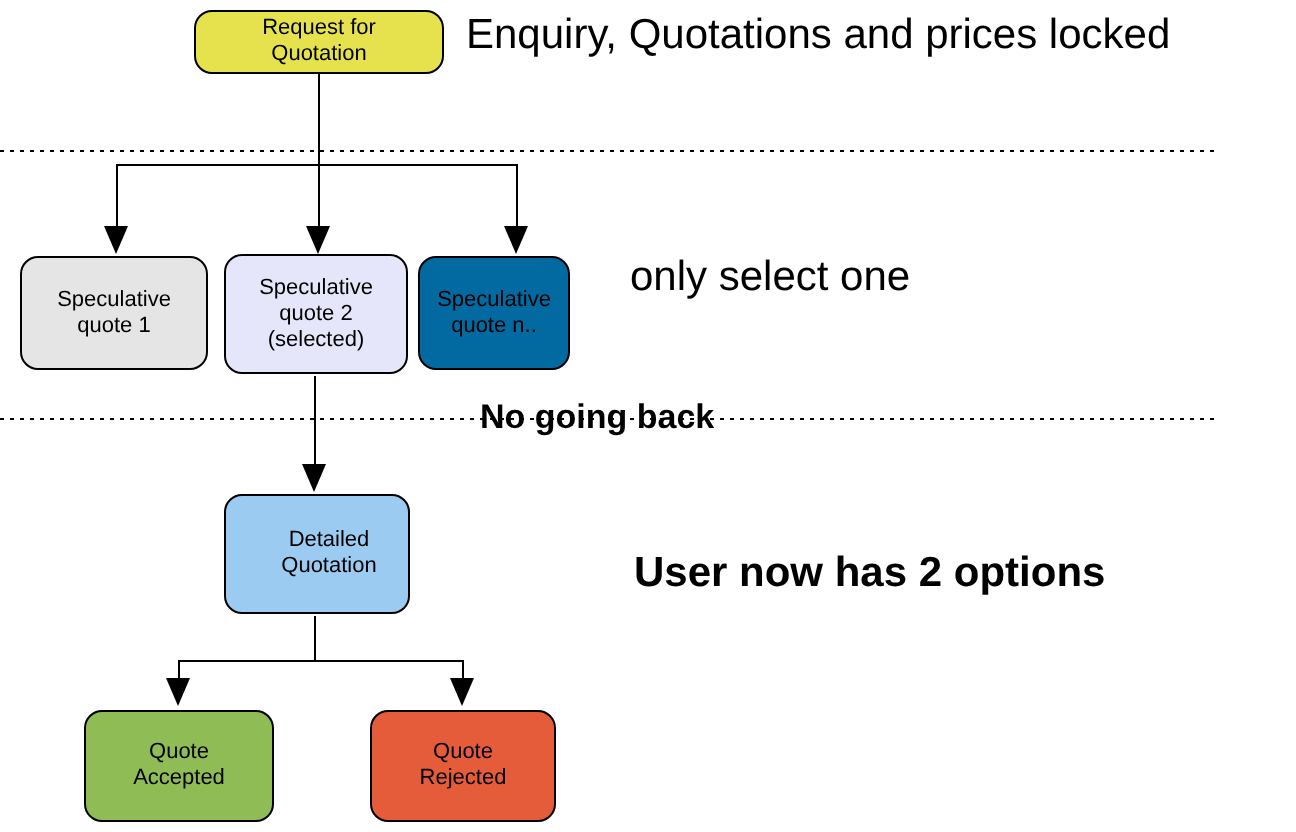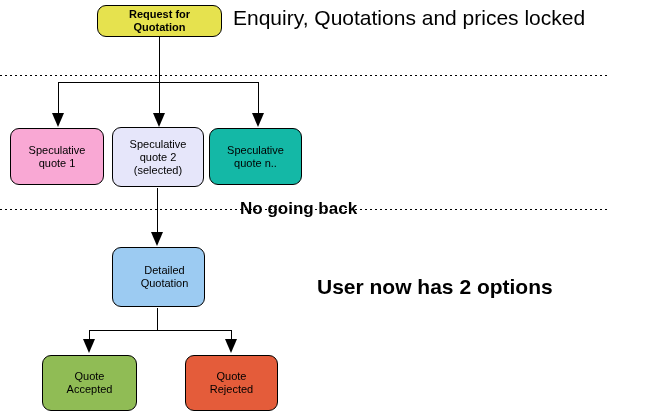--- a/index.html
+++ b/index.html
@@ -25,49 +25,50 @@
     position:absolute;width:0;height:0;
     border-left:6px solid transparent;border-right:6px solid transparent;
     border-top:14px solid #000;
   }
 </style>
 </head>
 <body>
 
 <div id="stage">
 
-  <div class="node" style="left: 97px; top: 5px; width: 125px; height: 32px; background-color: rgb(230, 226, 78); font-weight: bold;">
+  <div class="node" style="left: 97px; top: 5px; width: 125px; height: 32px; background-color: rgb(230, 226, 78);">
     <span class="lbl">Request for Quotation</span>
   </div>
 
   <div class="annotation" style="left:233px;top:5px;">Enquiry, Quotations and prices locked</div>
 
   <div class="wire" style="left:159px;top:37px;width:1px;height:46px;"></div>
 
   <div class="dotline" style="top:75px;"></div>
 
   <div class="wire" style="left:58px;top:82px;width:201px;height:1px;"></div>
   <div class="wire" style="left:58px;top:82px;width:1px;height:32px;"></div>
   <div class="wire" style="left:159px;top:82px;width:1px;height:32px;"></div>
   <div class="wire" style="left:258px;top:82px;width:1px;height:32px;"></div>
   <div class="arrowhead" style="left:52px;top:113px;"></div>
   <div class="arrowhead" style="left:153px;top:113px;"></div>
   <div class="arrowhead" style="left:252px;top:113px;"></div>
 
-  <div class="node" style="left: 10px; top: 128px; width: 94px; height: 57px; background-color: #f9a8d4;">
+  <div class="node" style="left: 10px; top: 128px; width: 94px; height: 57px; background-color: #e5e5e5;">
     <span class="lbl">Speculative quote 1</span>
   </div>
   <div class="node" style="left: 112px; top: 127px; width: 92px; height: 60px; background-color: rgb(230, 230, 250); align-items: center;">
     <span class="lbl">Speculative quote 2 (selected)</span>
   </div>
-  <div class="node" style="left: 209px; top: 128px; width: 93px; height: 57px; background-color: #14b8a6;">
+  <div class="node" style="left: 209px; top: 128px; width: 76px; height: 57px; background-color: #0369a1;">
     <span class="lbl">Speculative quote n..</span>
   </div>
 
   <div class="annotation" style="left:315px;top:126px;">
+    <div>only select one</div>
   </div>
 
   <div class="milestone" style="left:240px;top:199px;">No going back</div>
   <div class="dotline" style="top:209px;"></div>
 
   <div class="wire" style="left:157px;top:188px;width:1px;height:45px;"></div>
   <div class="arrowhead" style="left:151px;top:232px;"></div>
 
   <div class="node" style="left: 112px; top: 247px; width: 93px; height: 60px; background-color: rgb(156, 203, 242); padding-left: 12px;">
     <span class="lbl">Detailed Quotation</span>

